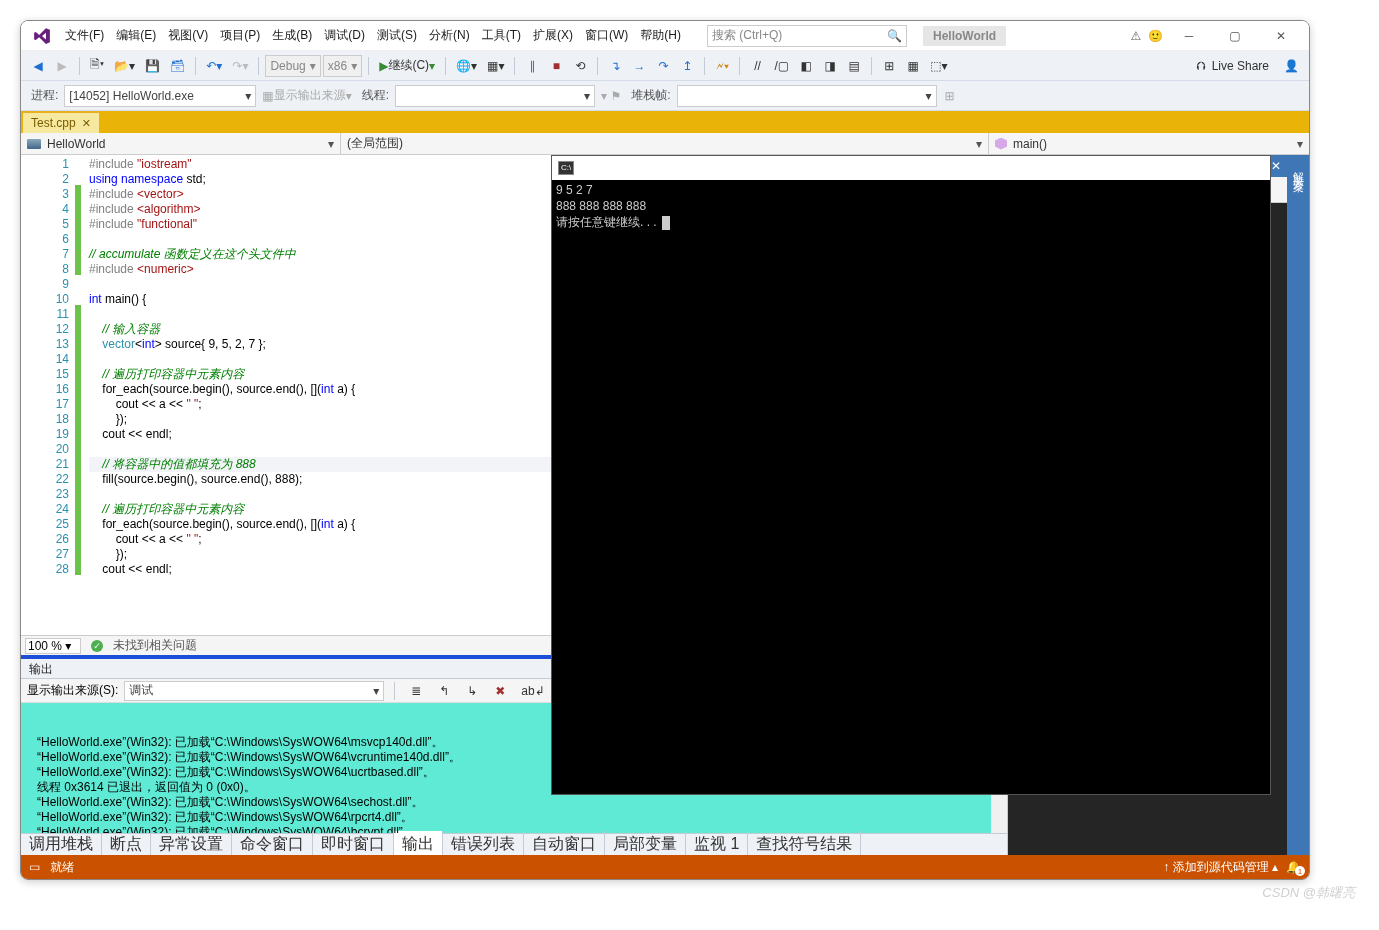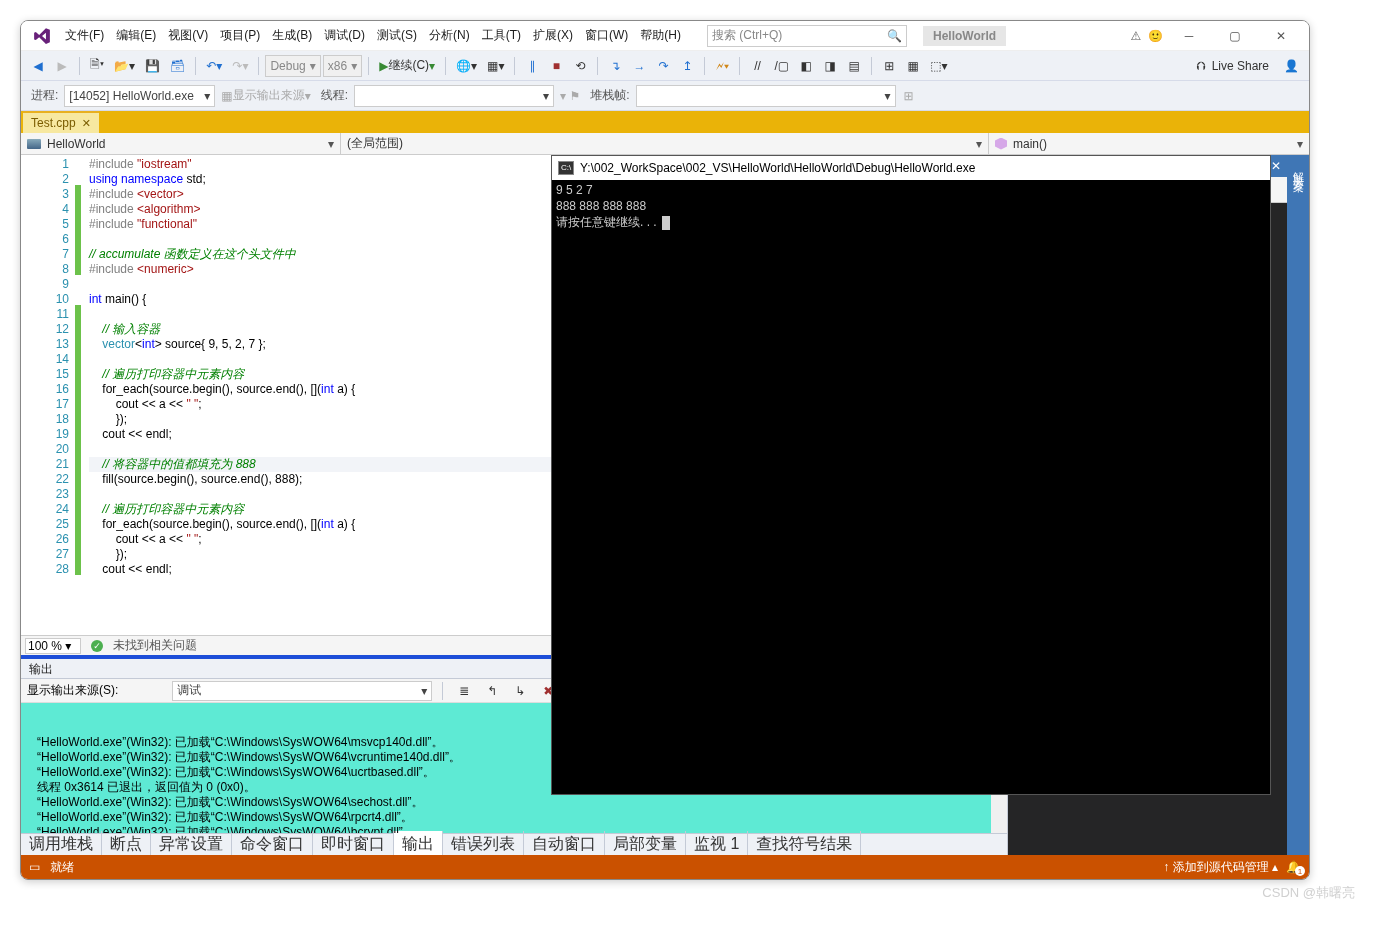--- a/index.html
+++ b/index.html
@@ -64,34 +64,34 @@
 .rpanel { width:280px; background:#eef1f6; display:flex; flex-direction:column; border-left:1px solid #c4cad6;}
 .rpanel .hdr { height:22px; background:#3f76b5; color:#fff; display:flex; align-items:center; padding:0 6px; gap:6px;}
 .rpanel .hdr .sp{margin-left:auto;display:flex;gap:4px;}
 .rpanel .tb { height:26px; background:#f5f5f5; display:flex; align-items:center; padding:0 4px; gap:4px; border-bottom:1px solid #ccc;}
 .rpanel .rest { flex:1; background:#252526;}
 .side-tab { width:22px; background:#3f76b5; color:#fff; writing-mode:vertical-rl; text-orientation:upright; letter-spacing:3px; display:flex; align-items:center; padding-top:8px; font-size:11px;}
 
 .output { height:200px; border-top:4px solid #1d4ed8; display:flex; flex-direction:column; background:#5eead4;}
 .output .ohdr { height:20px; background:#eef1f6; color:#1b1b1b; padding:2px 8px; font-weight:normal; border-bottom:1px solid #c4cad6;}
 .output .otb { height:24px; background:#f5f5f5; display:flex; align-items:center; padding:0 6px; gap:6px; border-bottom:1px solid #ddd;}
-.output .otb .dd{height:20px;margin-left:48px;}
+.output .otb .dd{height:20px;}
 .output .obody { flex:1; overflow:hidden; font-family:Consolas,"NSimSun",monospace; font-size:12px; line-height:15px; padding:2px 16px; color:#000; white-space:pre; position:relative;}
 .oscroll{position:absolute;right:0;top:0;width:16px;height:100%;background:#f0f0f0;}
 .oscroll .thumb{position:absolute;right:2px;width:12px;height:40px;top:50px;background:#c0c0c0;}
 .btabs { height:22px; background:#eef1f6; display:flex; align-items:center; border-top:1px solid #c4cad6;}
 .btab { padding:3px 8px; color:#333; border-right:1px solid #c4cad6; cursor:pointer; font-size:16px;}
 .btab.act { background:#fff;}
 
 .status { height:24px; background:#ca5100; color:#fff; display:flex; align-items:center; padding:0 8px; gap:10px;}
 .status .r { margin-left:auto; display:flex; align-items:center; gap:8px;}
 .badge{position:relative;}
 .badge::after{content:"1";position:absolute;right:-4px;bottom:-2px;background:#fff;color:#ca5100;font-size:8px;width:10px;height:10px;border-radius:50%;display:flex;align-items:center;justify-content:center;}
 
-.wm{position:absolute;right:24px;bottom:28px;color:#d0d0d0;font-size:13px;}
+.wm{position:absolute;right:24px;bottom:28px;color:#d0d0d0;font-size:13px;font-style:italic;}
 </style>
 </head>
 <body>
 
 <div class="frame">
 
   <div class="menubar">
     <span class="vs-logo">
       <svg viewBox="0 0 32 32">
           <path fill="#68217a" d="M23 2l7 3v22l-7 3-12-12-6 5-3-1V10l3-1 6 5L23 2zm0 8l-7 6 7 6V10z"></path>
@@ -171,21 +171,21 @@
     <span class="tbtn">⬚▾</span>
     <div class="live">
         <span>⮉</span>
         <span>Live Share</span>
       </div>
     <span class="tbtn">👤</span>
   </div>
 
   <div class="toolbar">
     <span style="padding:0 4px;color:#555">进程:</span>
-    <div class="dd" style="width:151px">
+    <div class="dd" style="width:192px">
         <span>[14052] HelloWorld.exe</span>
         <span style="margin-left:auto">▾</span>
       </div>
     <span class="tbtn" style="color:#aaa">▦ <span>显示输出来源</span> ▾</span>
     <span style="padding:0 4px;color:#555">线程:</span>
     <div class="dd" style="width:200px">
         <span></span>
         <span style="margin-left:auto">▾</span>
       </div>
     <span class="tbtn" style="color:#aaa">▾ ⚑</span>
@@ -344,21 +344,20 @@
         <span class="tbtn">⫞</span>
       </div>
       <div class="rest"></div>
     </div>
 
     <div class="side-tab">解决方案</div>
 
     <div class="console">
       <div class="titlebar">
         <span class="cmd-ico">C:\</span>
-        <span>Y:\002_WorkSpace\002_VS\HelloWorld\HelloWorld\Debug\HelloWorld.exe</span>
       </div>
       <div class="cbody" id="cbody">
           <div>9 5 2 7</div>
           <div>888 888 888 888</div>
           <div>请按任意键继续. . . <span class="cursor"></span></div>
         </div>
     </div>
   </div>
 
   <div class="status">

